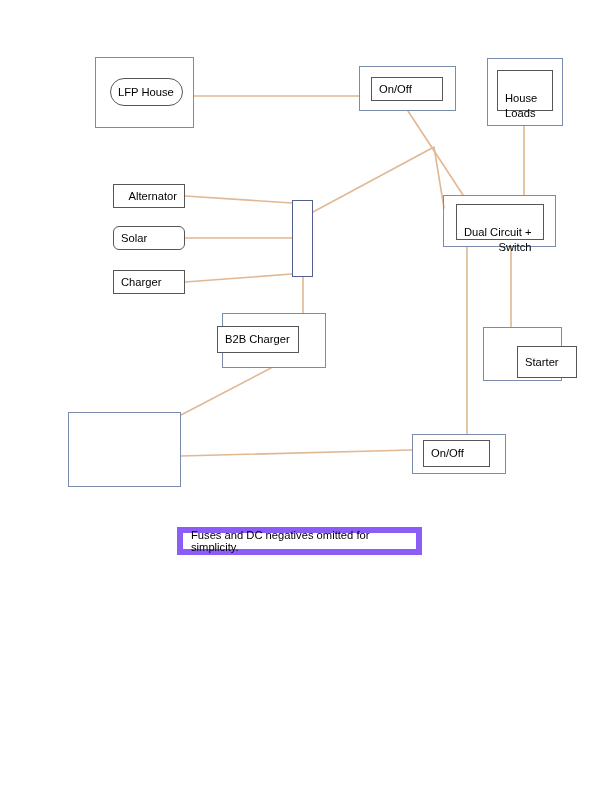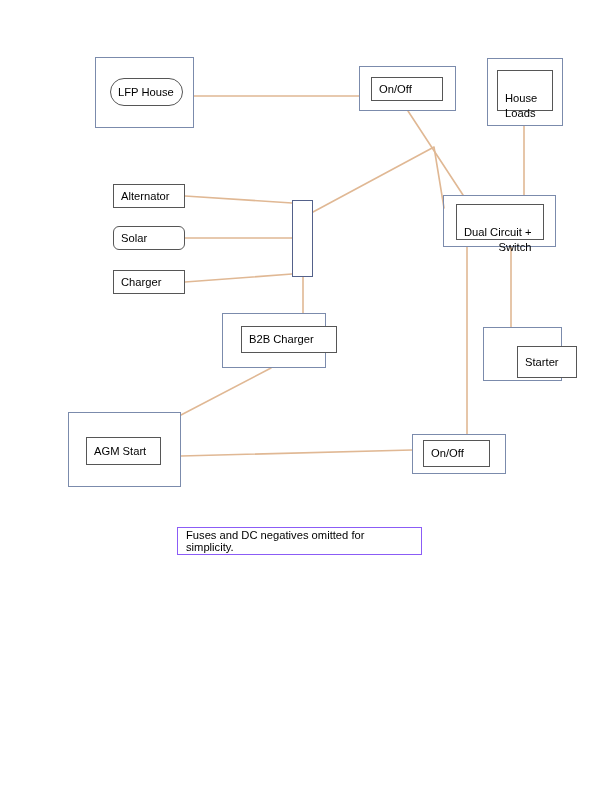--- a/index.html
+++ b/index.html
@@ -57,21 +57,21 @@
   .busbar {
     position: absolute;
     box-sizing: border-box;
     border: 1px solid #53618a;
     background: #ffffff;
   }
   
   .caption {
     position: absolute;
     box-sizing: border-box;
-    border: 1px solid #8b5cf6;
+    border: 6px solid #8b5cf6;
     background: #ffffff;
     display: flex;
     align-items: center;
     padding: 0 8px;
     font-size: 11.2px;
     color: #000000;
   }
 </style>
 </head>
 <body>
@@ -102,54 +102,51 @@
   <div class="inner" style="left: 371px; top: 77px; width: 72px; height: 24px;">
     <span>On/Off</span>
   </div>
 
   <div class="outer" style="left: 487px; top: 58px; width: 76px; height: 68px;"></div>
   <div class="inner two-line" style="left: 497px; top: 70px; width: 56px; height: 41px;">
     <span>House
 Loads</span>
   </div>
 
-  <div class="inner" style="left: 113px; top: 184px; width: 72px; height: 24px;">
+  <div class="inner" style="left: 113px; top: 184px; width: 72px; height: 24px; justify-content: flex-end;">
     <span>Alternator</span>
   </div>
 
   <div class="inner" style="left: 113px; top: 226px; width: 72px; height: 24px; border-radius: 6px;">
     <span>Solar</span>
   </div>
 
   <div class="inner" style="left: 113px; top: 270px; width: 72px; height: 24px; align-items: center;">
     <span>Charger</span>
   </div>
 
   <div class="busbar" style="left: 292px; top: 200px; width: 21px; height: 77px;"></div>
 
   <div class="outer" style="left: 443px; top: 195px; width: 113px; height: 52px;"></div>
   <div class="inner two-line" style="left: 456px; top: 204px; width: 88px; height: 36px; text-align: right;">
     <span>Dual Circuit +
 Switch</span>
   </div>
 
   <div class="outer" style="left: 222px; top: 313px; width: 104px; height: 55px;"></div>
-  <div class="inner" style="left: 241px; top: 326px; width: 96px; height: 27px;">
+  <div class="inner" style="left: 217px; top: 326px; width: 82px; height: 27px;">
     <span>B2B Charger</span>
   </div>
 
   <div class="outer" style="left: 483px; top: 327px; width: 79px; height: 54px;"></div>
   <div class="inner" style="left: 493px; top: 346px; width: 60px; height: 32px; margin-left: 24px;">
     <span>Starter</span>
   </div>
 
   <div class="outer" style="left: 68px; top: 412px; width: 113px; height: 75px;"></div>
-  <div class="inner" style="left: 86px; top: 437px; width: 75px; height: 28px;">
-    <span>AGM Start</span>
-  </div>
 
   <div class="outer" style="left: 412px; top: 434px; width: 94px; height: 40px;"></div>
   <div class="inner" style="left: 423px; top: 440px; width: 67px; height: 27px;">
     <span>On/Off</span>
   </div>
 
   <div class="caption" style="left: 177px; top: 527px; width: 245px; height: 28px;">
     <span>Fuses and DC negatives omitted for simplicity.</span>
   </div>
 

